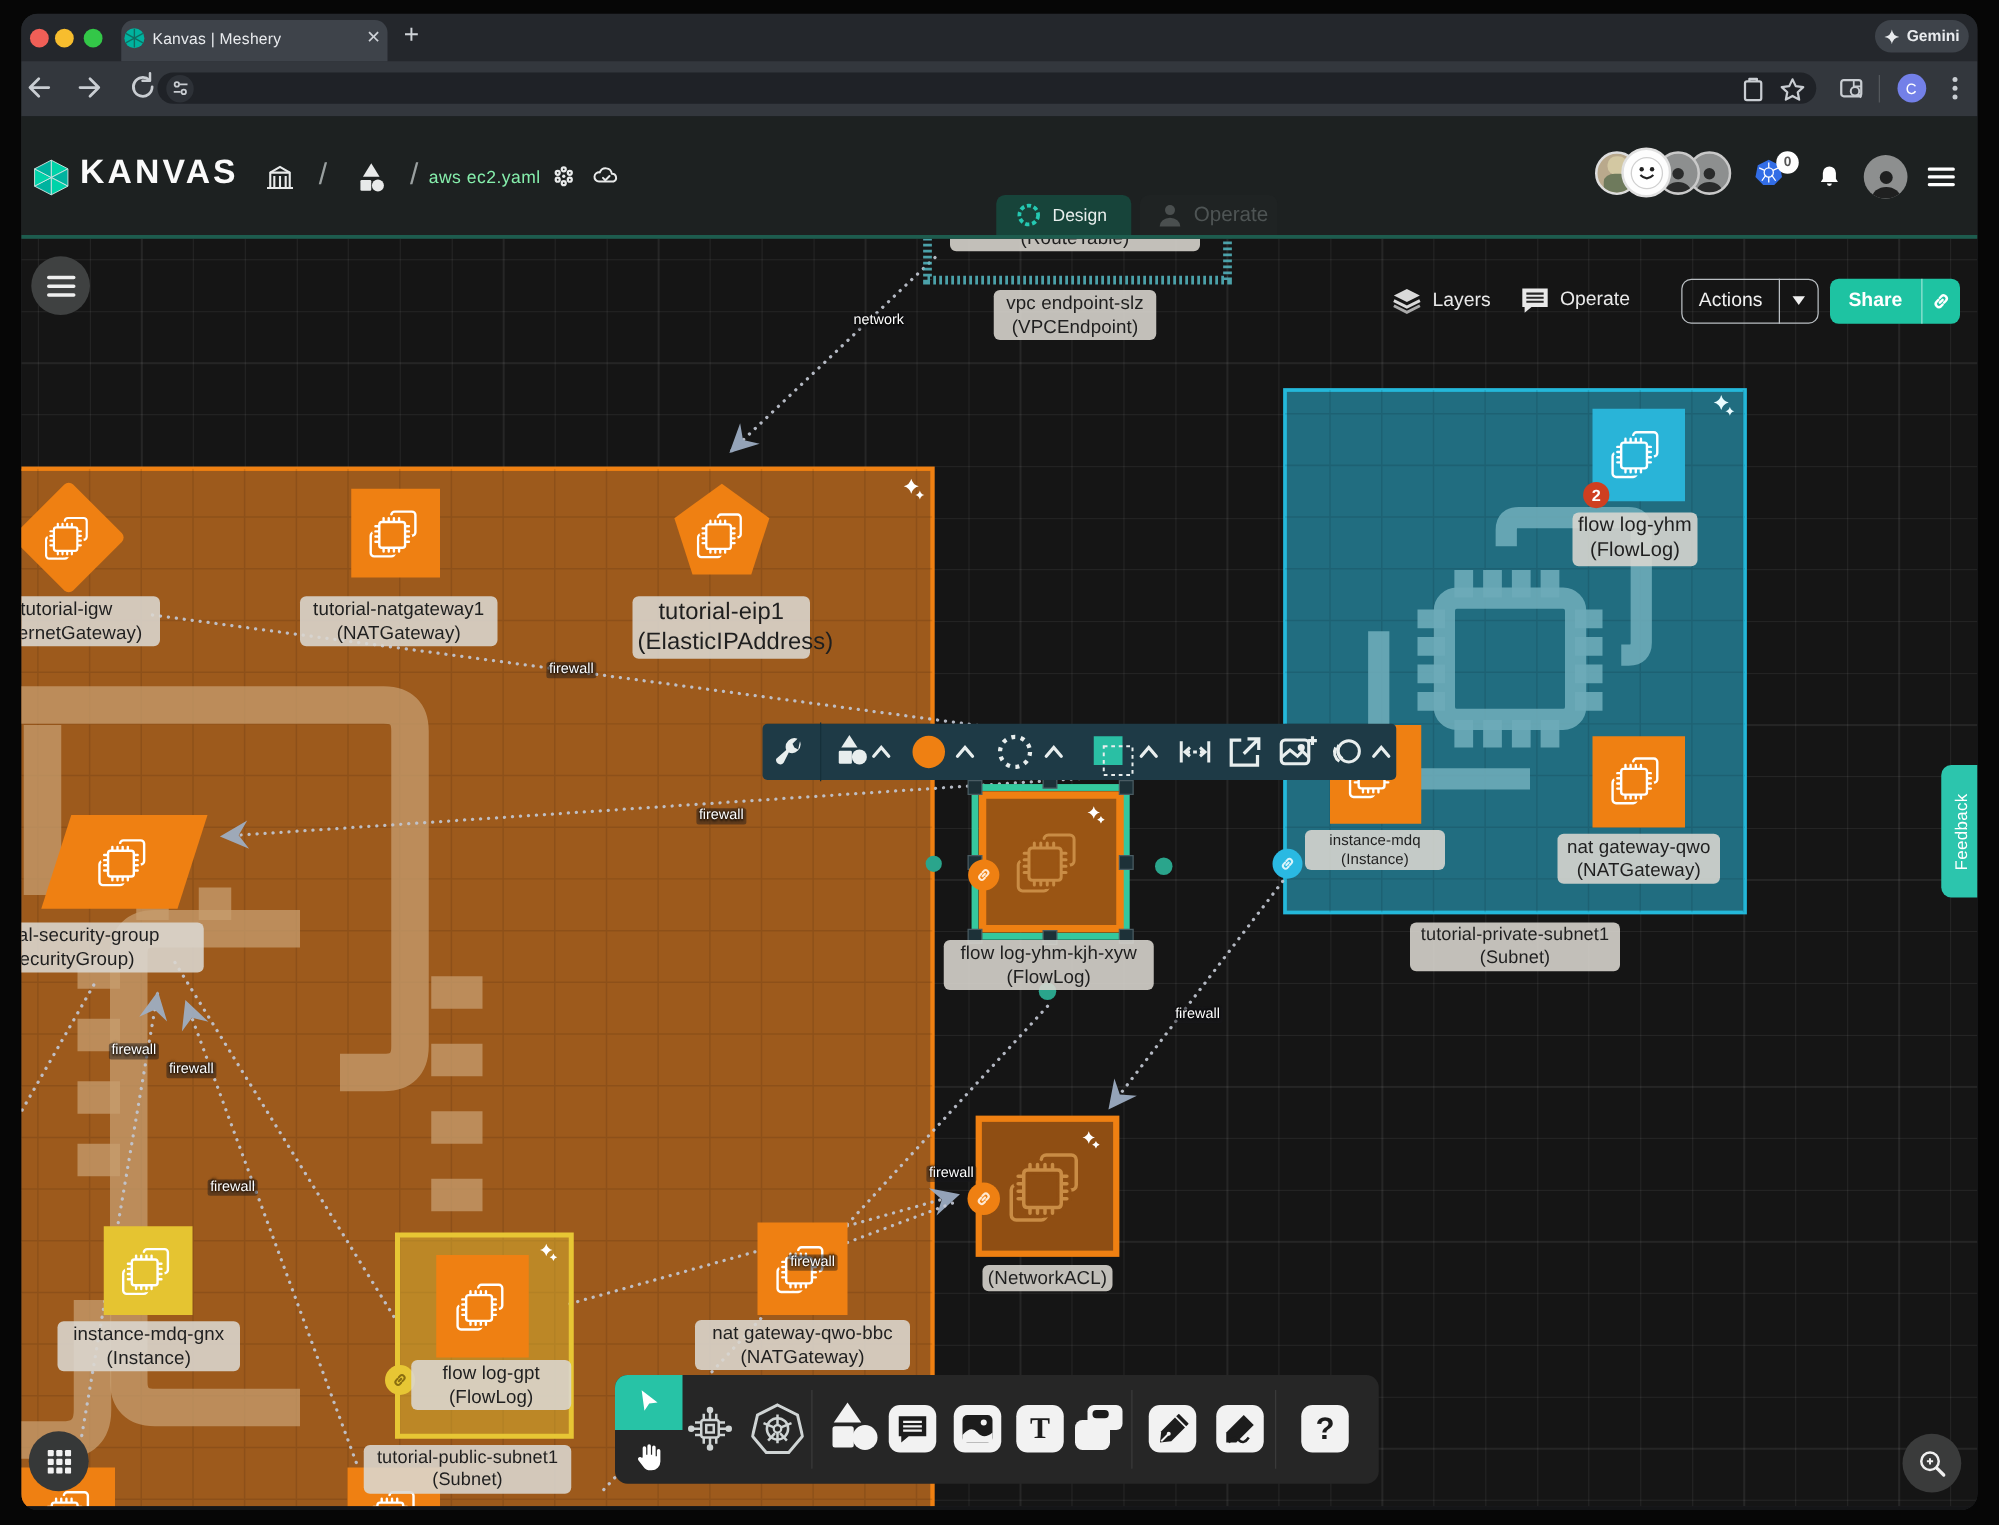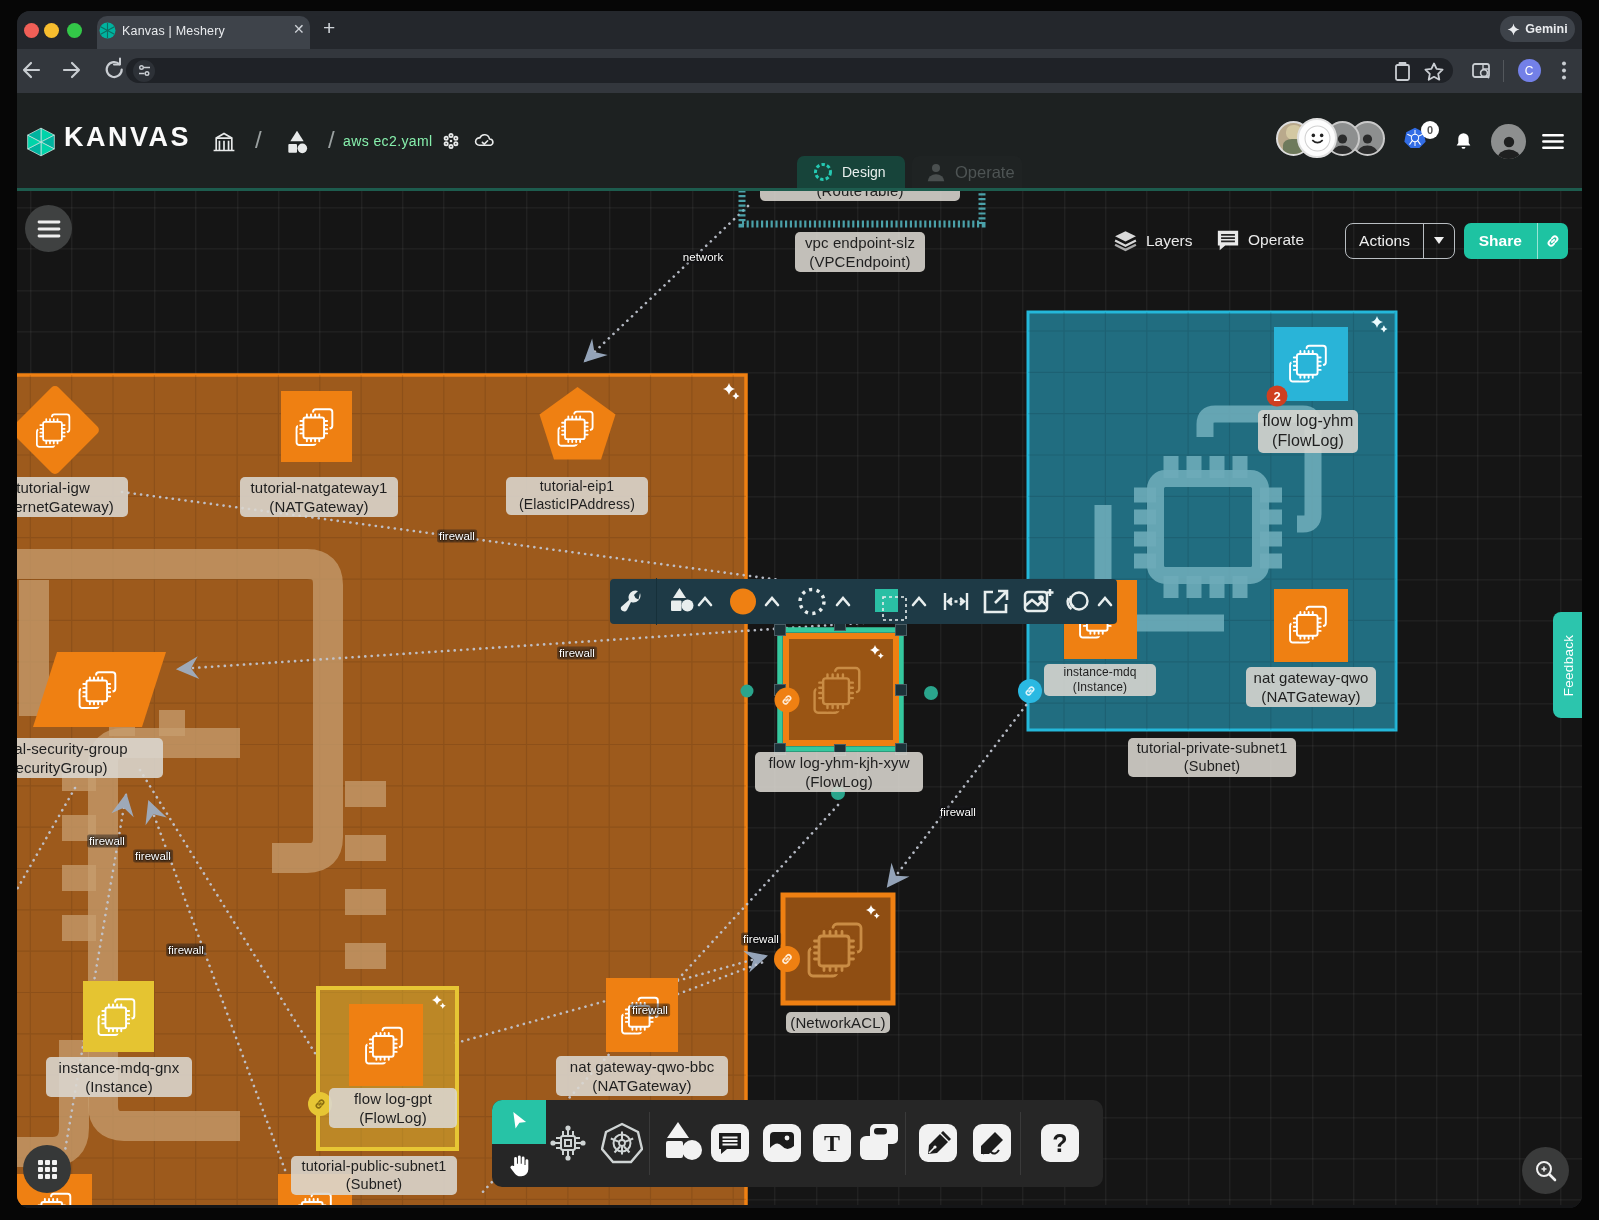--- a/index.html
+++ b/index.html
@@ -382,21 +382,21 @@
             <path d="M10.5 13.5 L13.5 10.5"></path>
             <path d="M9 10.5 L7 12.5 a3.4 3.4 0 0 0 4.8 4.8 L13.5 15.5"></path>
             <path d="M15 13.5 L17 11.5 a3.4 3.4 0 0 0 -4.8 -4.8 L10.5 8.5"></path>
           </g>
 <rect x="742" y="150" width="240" height="74" fill="none" stroke="#55bac3" stroke-width="7" stroke-dasharray="2.2 2.6" opacity="0.85"></rect>
 </svg>
 <div class="lbl" style="left:760px;top:180px;width:200px;font-size:15px;z-index:5">(RouteTable)</div>
 <div class="lbl" style="left:795px;top:232px;width:130px;font-size:15px;z-index:6">vpc endpoint-slz<br>(VPCEndpoint)</div>
 <div class="lbl" style="left:-22px;top:477px;width:150px;font-size:15px;z-index:6">tutorial-igw<br>(InternetGateway)</div>
 <div class="lbl" style="left:240px;top:477px;width:158px;font-size:15px;z-index:6">tutorial-natgateway1<br>(NATGateway)</div>
-<div class="lbl" style="left:506px;top:477px;width:142px;font-size:14px;z-index:6">tutorial-eip1<br>(ElasticIPAddress)</div>
+<div class="lbl" style="left:506px;top:477px;width:142px;font-size:19px;z-index:6">tutorial-eip1<br>(ElasticIPAddress)</div>
 <div class="lbl" style="left:-55px;top:738px;width:218px;font-size:15px;z-index:6">tutorial-security-group<br>(SecurityGroup)</div>
 <div class="lbl" style="left:46px;top:1057px;width:146px;font-size:15px;z-index:6">instance-mdq-gnx<br>(Instance)</div>
 <div class="lbl" style="left:329px;top:1088px;width:128px;font-size:15px;z-index:6">flow log-gpt<br>(FlowLog)</div>
 <div class="lbl" style="left:556px;top:1056px;width:172px;font-size:15px;z-index:6">nat gateway-qwo-bbc<br>(NATGateway)</div>
 <div class="lbl" style="left:291px;top:1156px;width:166px;font-size:14.5px;z-index:6">tutorial-public-subnet1<br>(Subnet)</div>
 <div class="lbl" style="left:786px;top:1012px;width:104px;font-size:15px;z-index:6">(NetworkACL)</div>
 <div class="lbl" style="left:755px;top:752px;width:168px;font-size:15px;z-index:6">flow log-yhm-kjh-xyw<br>(FlowLog)</div>
 <div class="lbl" style="left:1044px;top:664px;width:112px;font-size:12px;z-index:6">instance-mdq<br>(Instance)</div>
 <div class="lbl" style="left:1246px;top:667px;width:130px;font-size:15px;z-index:6">nat gateway-qwo<br>(NATGateway)</div>
 <div class="lbl" style="left:1258px;top:410px;width:100px;font-size:16px;z-index:6">flow log-yhm<br>(FlowLog)</div>

